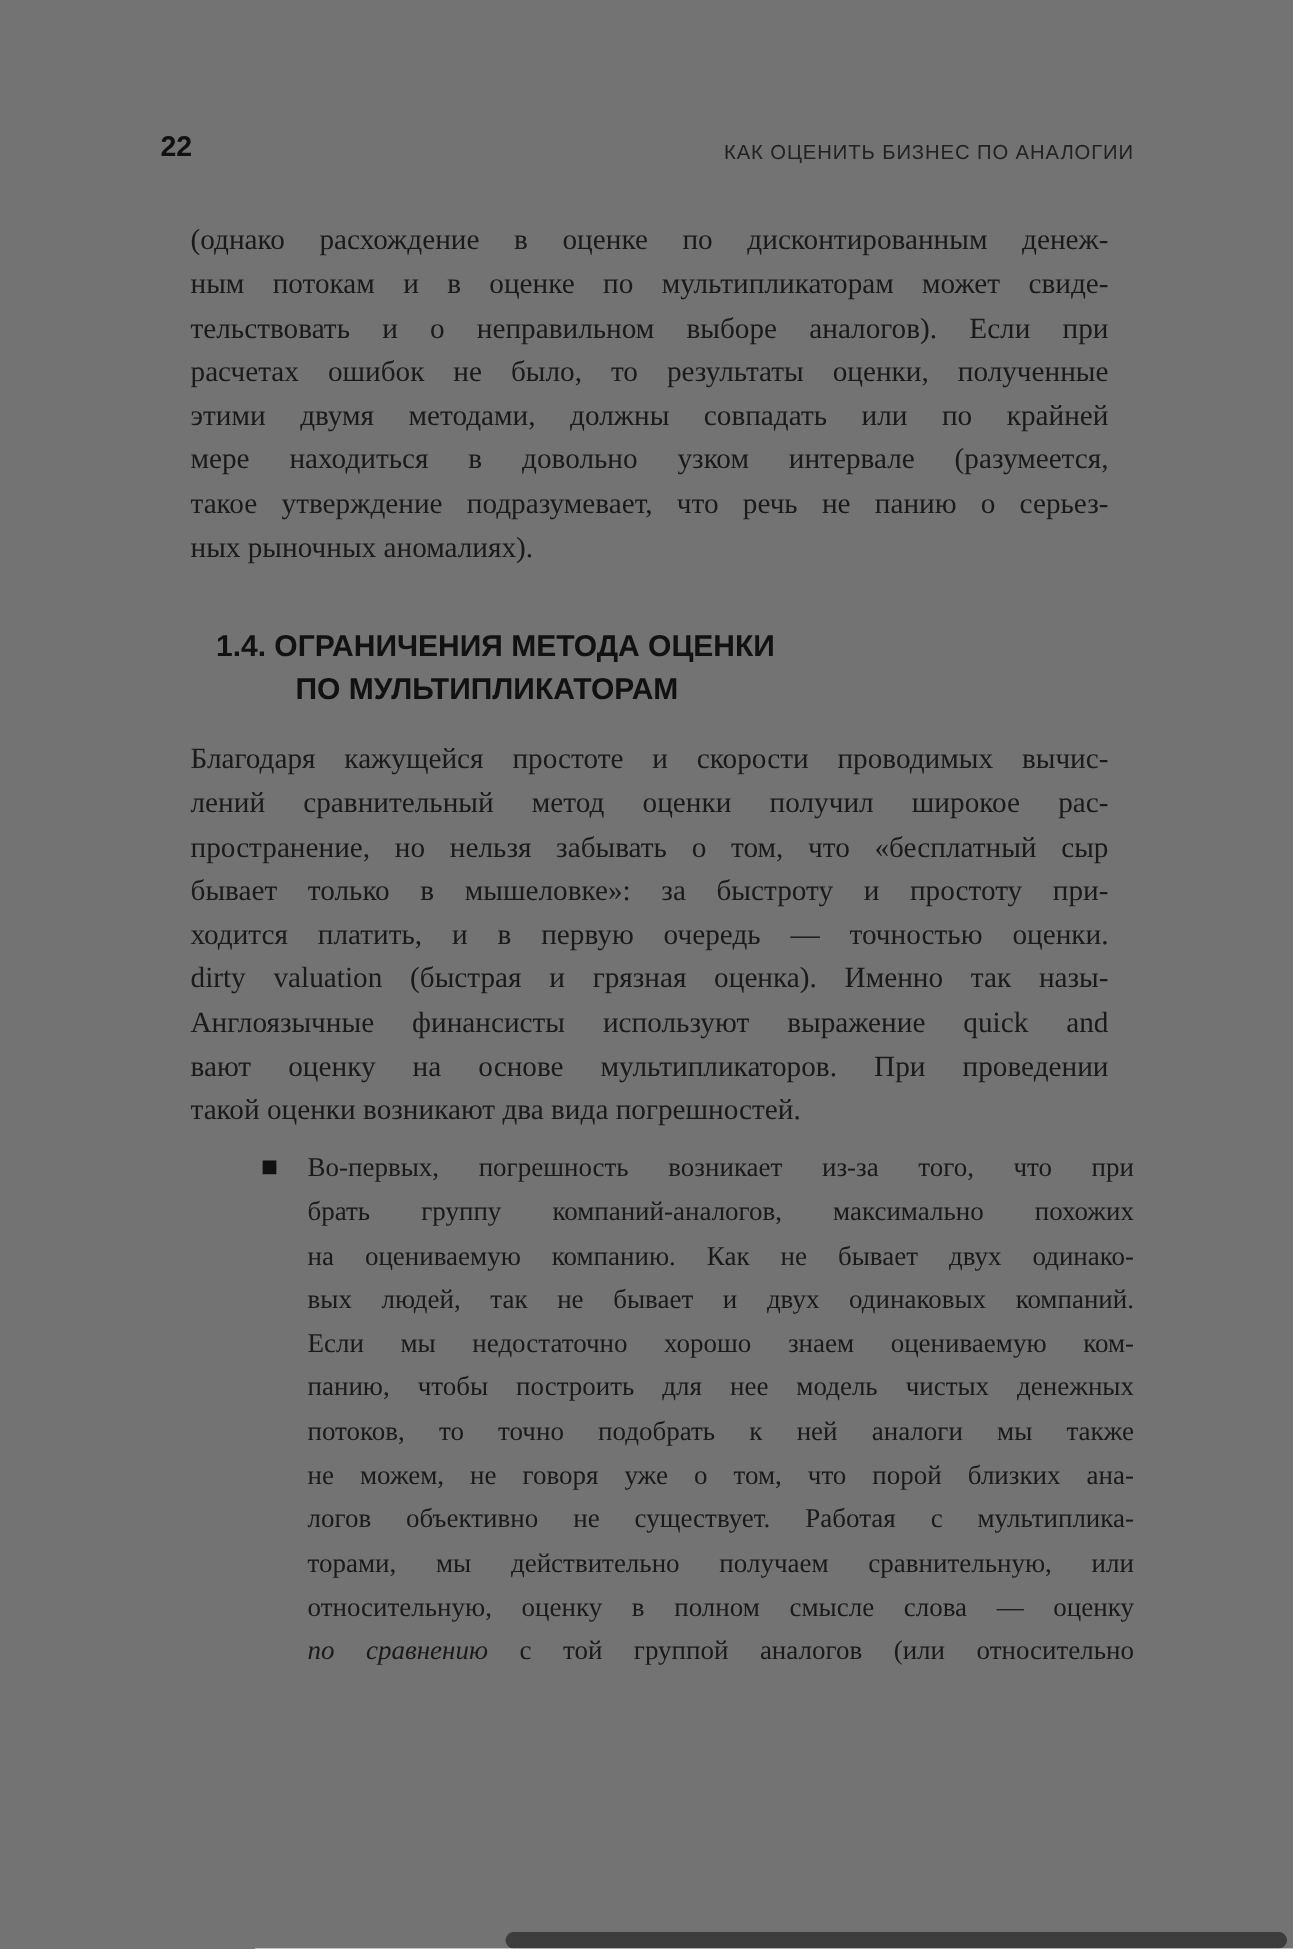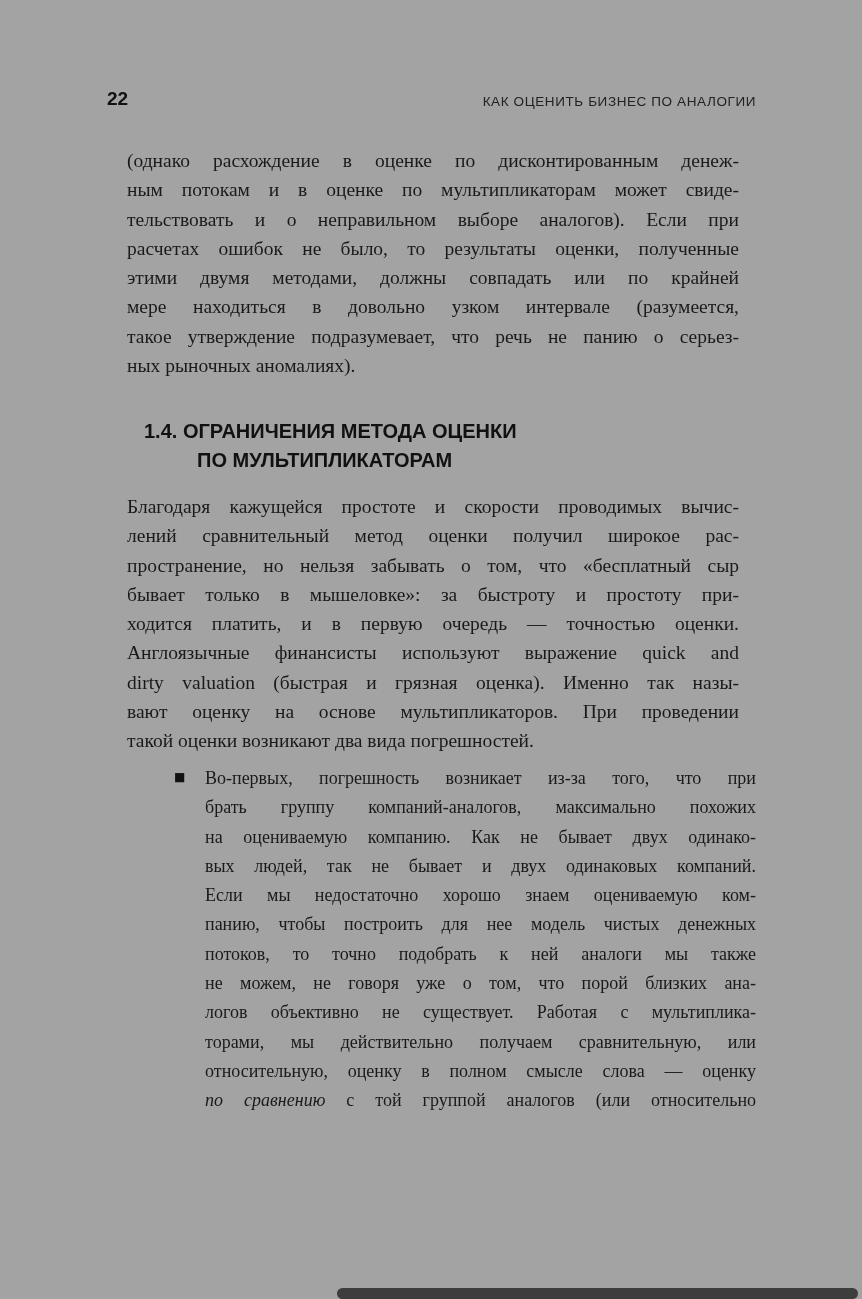--- a/index.html
+++ b/index.html
@@ -4,21 +4,21 @@
 <style>
   html, body {
     margin: 0;
     padding: 0;
     background: #ffffff;
   }
   .page {
     position: relative;
     width: 862px;
     height: 1299px;
-    background: #a3a3a3;
+    background: #737373;
     font-family: "Liberation Serif", serif;
     color: #1a1a1a;
     overflow: hidden;
   }
   
   .pagenum {
     position: absolute;
     left: 107px;
     top: 88px;
     font-family: "Liberation Sans", sans-serif;
@@ -131,22 +131,22 @@
     <div class="h-line1">1.4. ОГРАНИЧЕНИЯ МЕТОДА ОЦЕНКИ</div>
     <div class="h-line2">ПО МУЛЬТИПЛИКАТОРАМ</div>
   </h2>
 
   <div class="text-block para" id="para2">
     <div class="line">Благодаря кажущейся простоте и скорости проводимых вычис-</div>
     <div class="line">лений сравнительный метод оценки получил широкое рас-</div>
     <div class="line">пространение, но нельзя забывать о том, что «бесплатный сыр</div>
     <div class="line">бывает только в мышеловке»: за быстроту и простоту при-</div>
     <div class="line">ходится платить, и в первую очередь — точностью оценки.</div>
+    <div class="line">dirty valuation (быстрая и грязная оценка). Именно так назы-</div>
     <div class="line">Англоязычные финансисты используют выражение quick and</div>
-    <div class="line">dirty valuation (быстрая и грязная оценка). Именно так назы-</div>
     <div class="line">вают оценку на основе мультипликаторов. При проведении</div>
     <div class="line end">такой оценки возникают два вида погрешностей.</div>
   </div>
 
   <div class="bullet-item">
     <span class="bullet-marker">■</span>
     <div class="bullet-text">
       <div class="line">Во-первых, погрешность возникает из-за того, что при</div>
       <div class="line">брать группу компаний-аналогов, максимально похожих</div>
       <div class="line">на оцениваемую компанию. Как не бывает двух одинако-</div>

